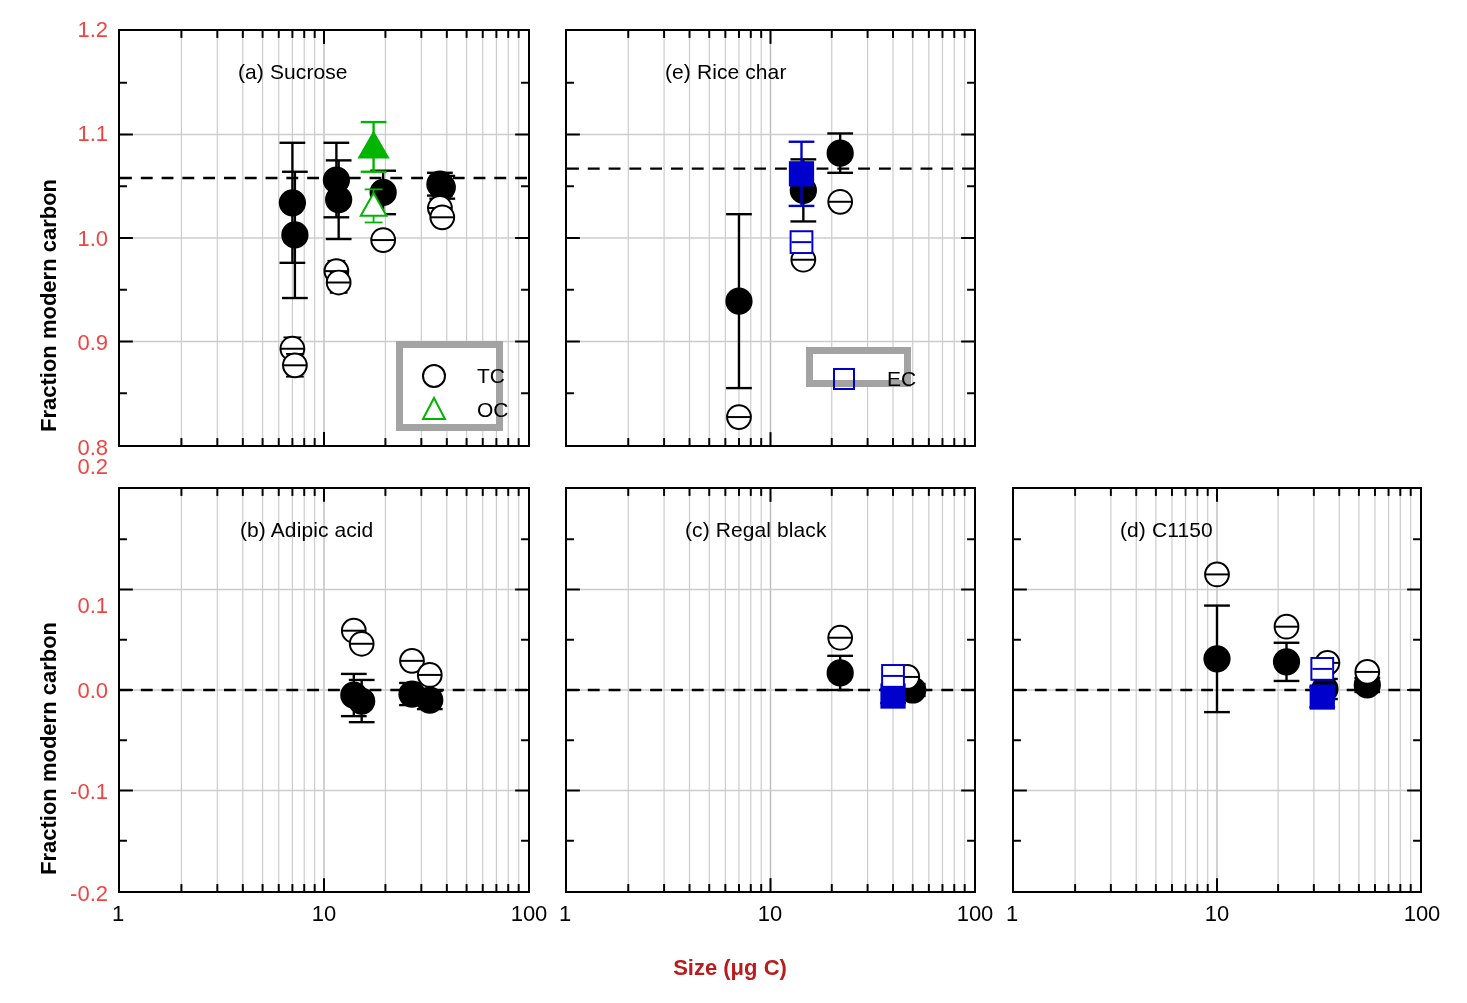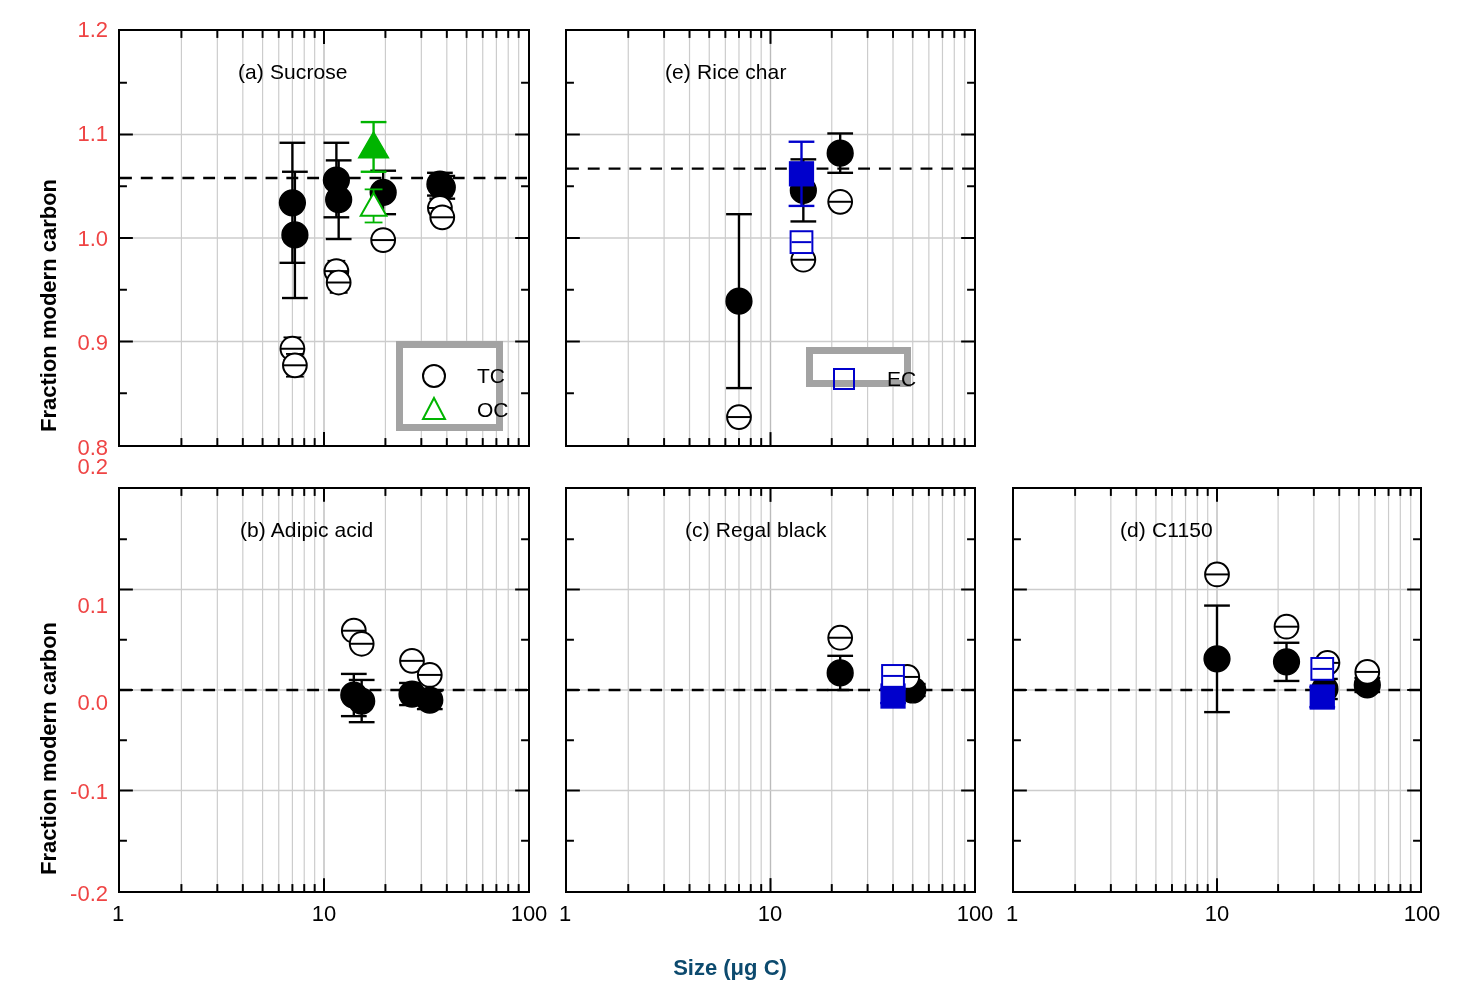--- a/index.html
+++ b/index.html
@@ -5,21 +5,21 @@
   html,body{margin:0;padding:0;background:#ffffff;}
   body{width:1467px;height:1003px;font-family:"Liberation Sans",sans-serif;overflow:hidden;}
   #fig{position:relative;width:1467px;height:1003px;background:#fff;}
   .panel{position:absolute;box-sizing:border-box;border:2.5px solid #000;background:#fff;}
   .svgwrap{position:absolute;left:0;top:0;width:100%;height:100%;overflow:visible;}
   .panel-title{position:absolute;font-size:21px;font-weight:400;color:#000;white-space:nowrap;letter-spacing:.1px;}
   .ytick-label{position:absolute;font-size:22px;color:#ef4444;text-align:right;white-space:nowrap;}
   .xtick-label{position:absolute;font-size:22px;color:#000;text-align:center;white-space:nowrap;}
   .axis-title-y{position:absolute;font-size:22px;font-weight:bold;color:#000;
      transform-origin:0 0;transform:rotate(-90deg);white-space:nowrap;}
-  .axis-title-x{position:absolute;font-size:22px;font-weight:bold;color:#0c4a6e;white-space:nowrap;text-align:center;}
+  .axis-title-x{position:absolute;font-size:22px;font-weight:bold;color:#b91c1c;white-space:nowrap;text-align:center;}
   .legend{position:absolute;box-sizing:border-box;border:7px solid #a3a3a3;background:#fff;}
   .legend-row{position:absolute;display:flex;align-items:center;}
   .legend-text{font-size:21px;color:#000;}
   .legend-sym{width:34px;height:34px;margin-right:26px;position:relative;}
 </style>
 </head>
 <body>
 
 <div id="fig">
 
@@ -685,21 +685,21 @@
   </div>
 
   <div class="ytick-label" style="left:20px; top:17px; width:88px;">1.2</div>
   <div class="ytick-label" style="left:20px; top:121px; width:88px;">1.1</div>
   <div class="ytick-label" style="left:20px; top:226px; width:88px;">1.0</div>
   <div class="ytick-label" style="left:20px; top:330px; width:88px;">0.9</div>
   <div class="ytick-label" style="left:20px; top:435px; width:88px;">0.8</div>
 
   <div class="ytick-label" style="left:12px; top:454px; width:96px;">0.2</div>
   <div class="ytick-label" style="left:12px; top:576px; width:96px;margin-top:17px;">0.1</div>
-  <div class="ytick-label" style="left:12px; top:678px; width:96px;margin-top:12px;">0.0</div>
+  <div class="ytick-label" style="left:12px; top:678px; width:96px;">0.0</div>
   <div class="ytick-label" style="left:12px; top:779px; width:96px;">-0.1</div>
   <div class="ytick-label" style="left:12px; top:881px; width:96px;">-0.2</div>
 
   <div class="xtick-label" style="left:88px; top:901px; width:60px;">1</div>
   <div class="xtick-label" style="left:294px; top:901px; width:60px;">10</div>
   <div class="xtick-label" style="left:492px; top:901px; width:74px;">100</div>
 
   <div class="xtick-label" style="left:535px; top:901px; width:60px;">1</div>
   <div class="xtick-label" style="left:740px; top:901px; width:60px;">10</div>
   <div class="xtick-label" style="left:938px; top:901px; width:74px;">100</div>

